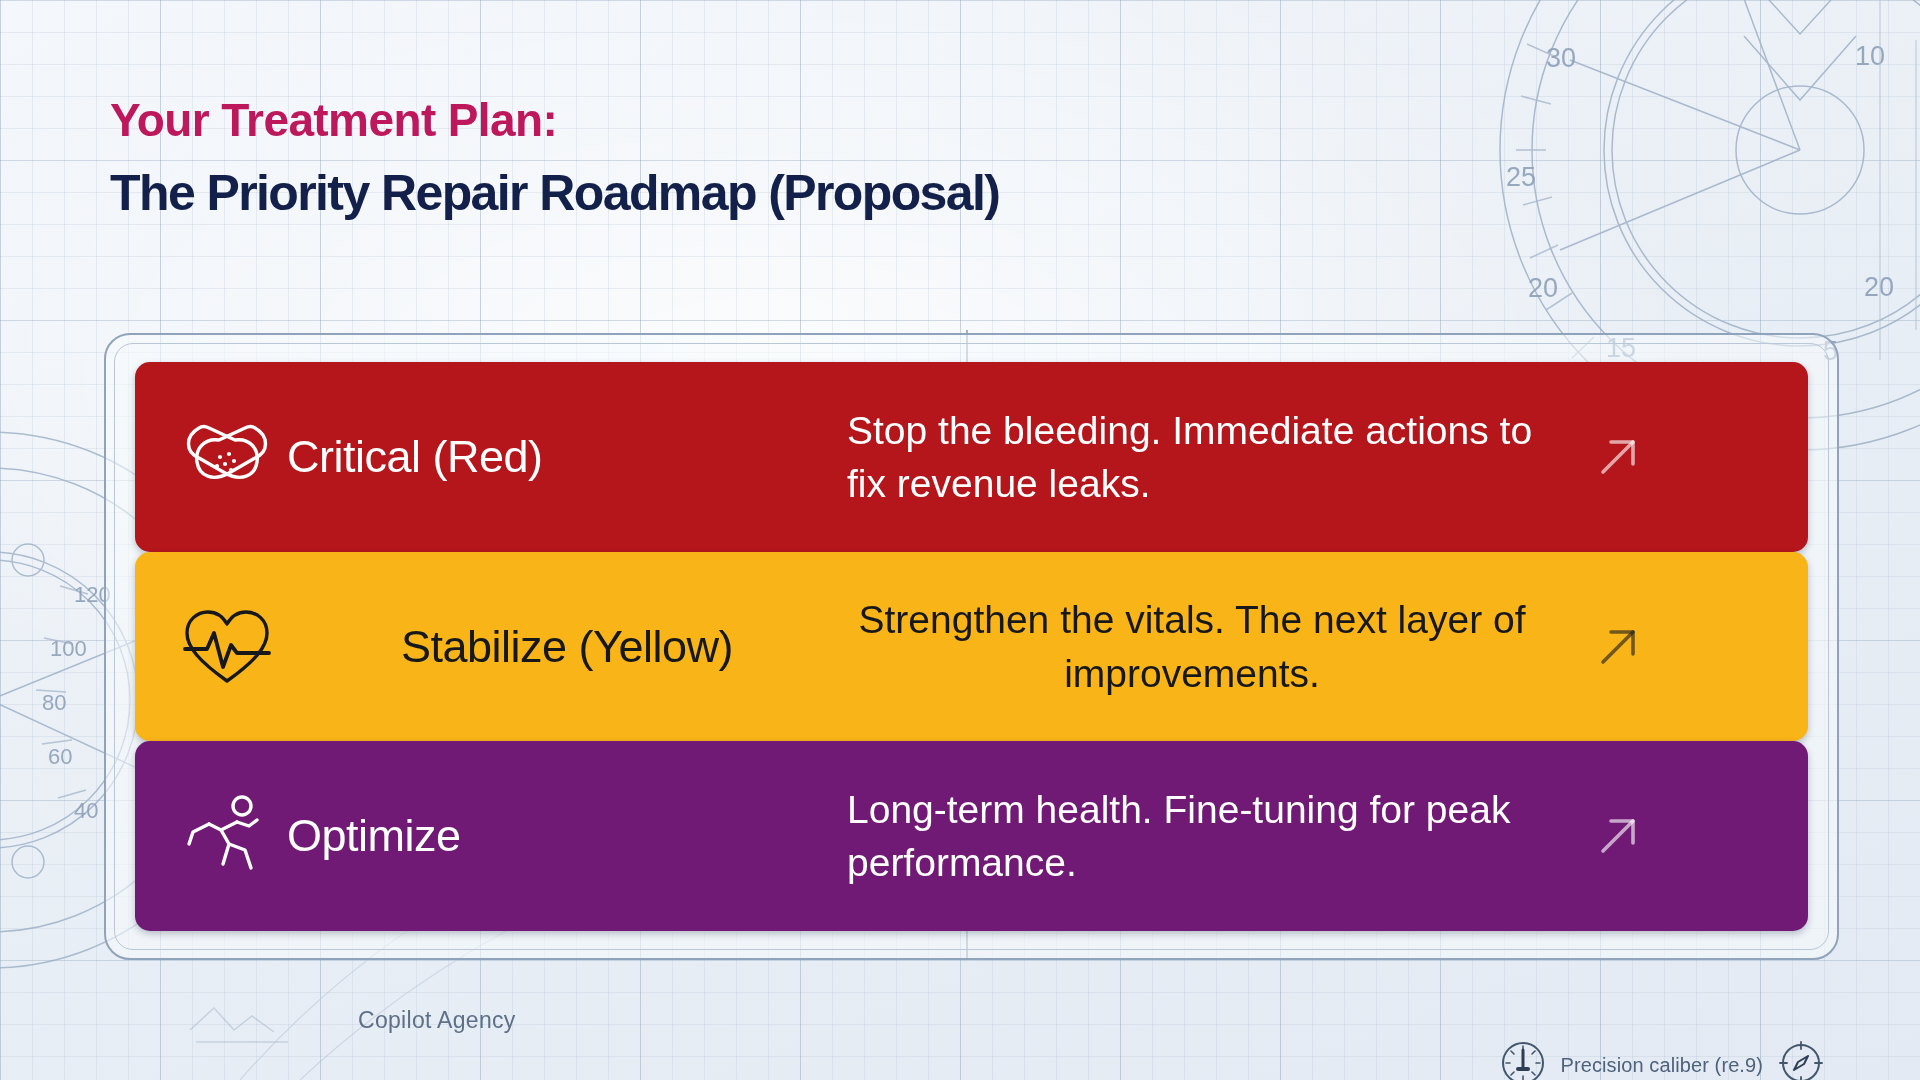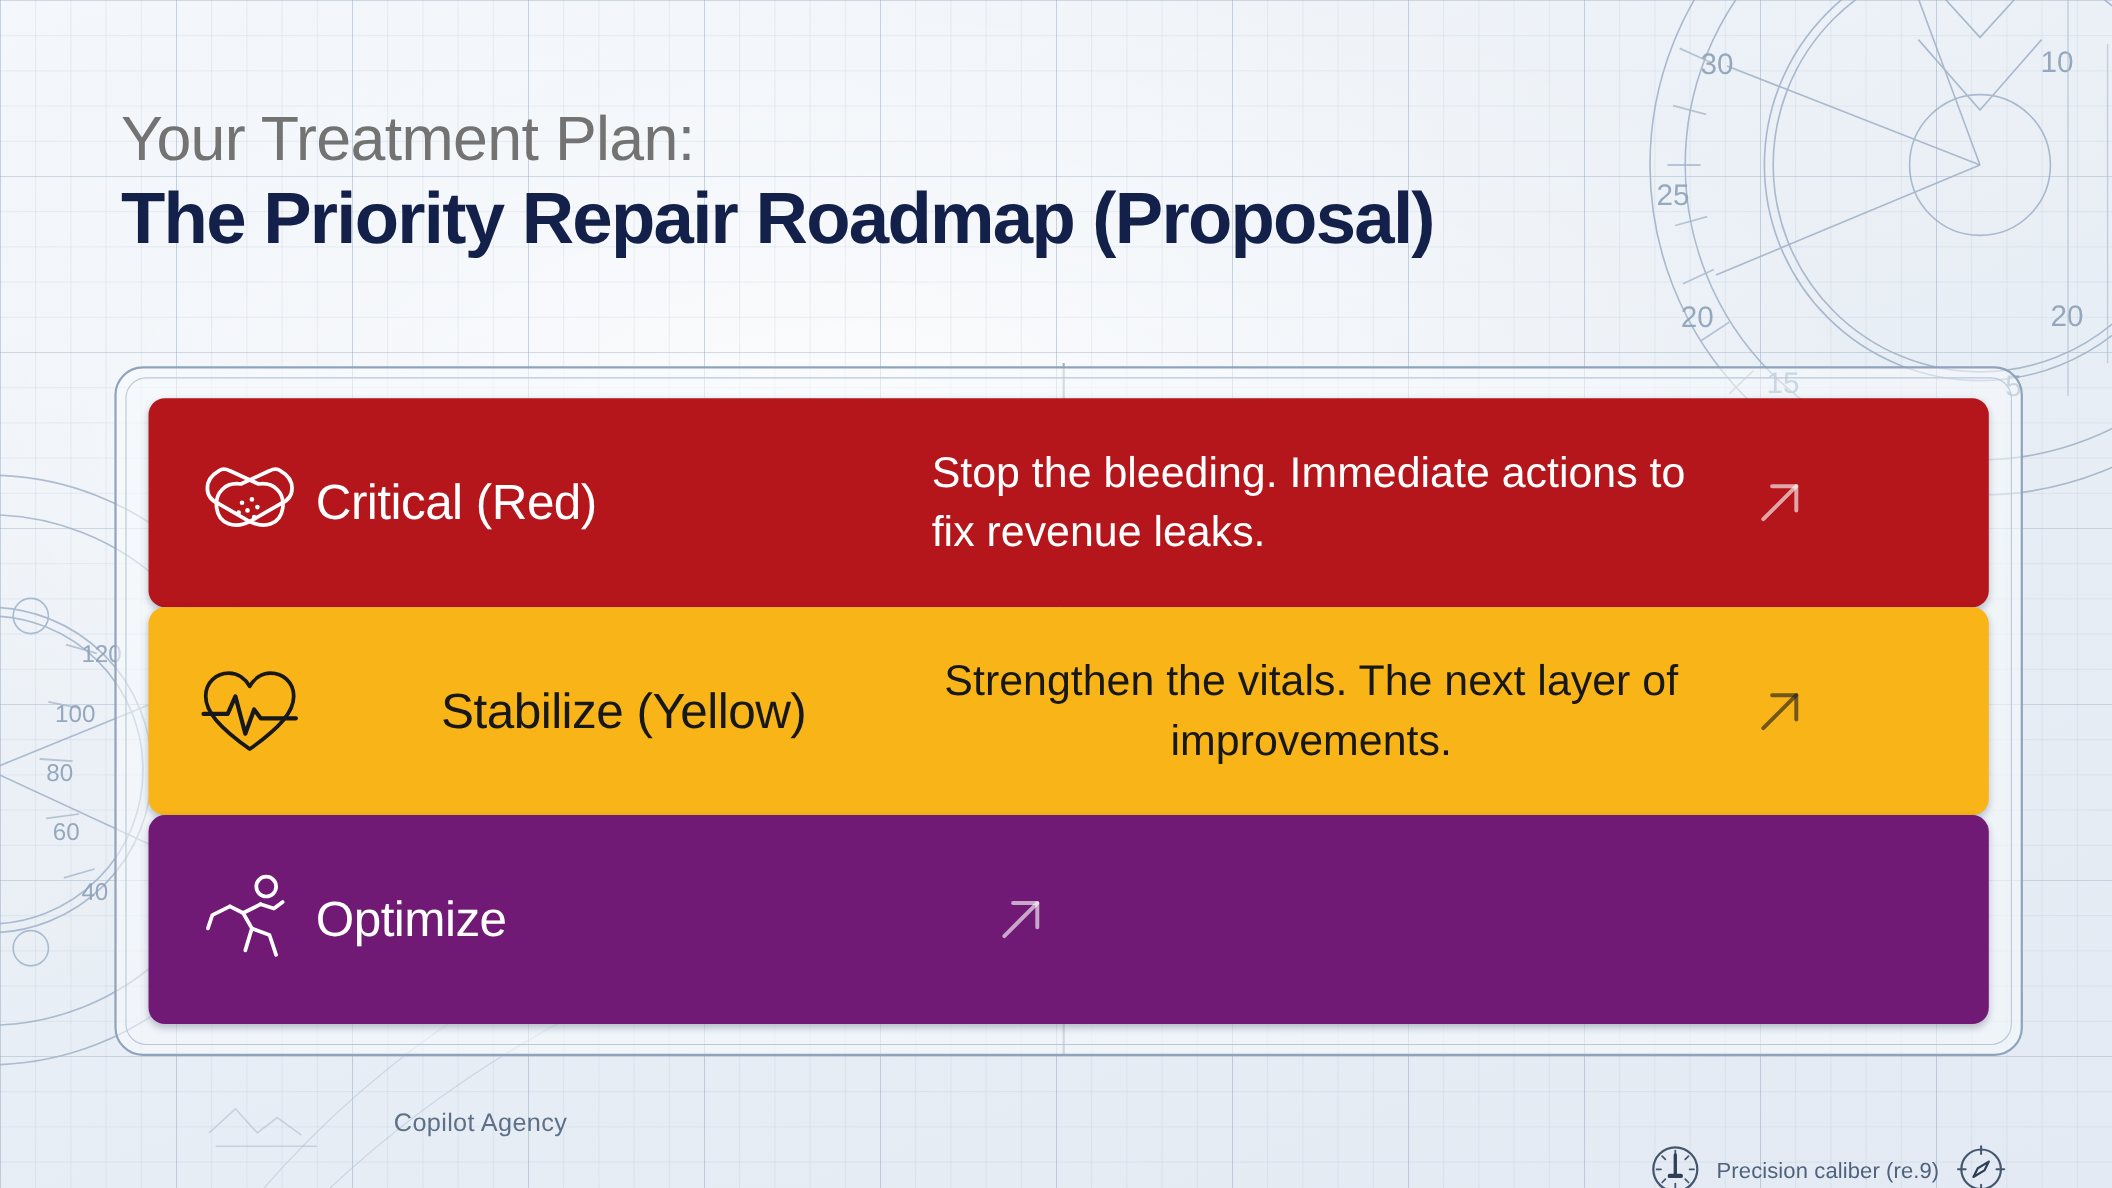--- a/index.html
+++ b/index.html
@@ -37,26 +37,26 @@
     position:absolute; top:330px; width:1.6px; height:630px;
     background:rgba(60,80,110,0.42);
   }
   .tech-svg { position:absolute; inset:0; width:1920px; height:1080px; }
 
   
   #title-block {
     position:absolute; left:110px; top:95px; width:1700px;
   }
   .title-kicker {
-    font-size:57px; font-weight:normal; color:#737373;
+    font-size:46px; font-weight:bold; color:#be185d;
     letter-spacing:-0.6px; line-height:1.1;
   }
   .title-main {
-    font-size:66px; font-weight:bold; color:#12204a;
-    letter-spacing:-1.6px; line-height:1.12; margin-top:4px;
+    font-size:50px; font-weight:bold; color:#12204a;
+    letter-spacing:-1.6px; line-height:1.12; margin-top:19px;
     white-space:nowrap;
   }
 
   
   #roadmap-frame {
     position:absolute; left:104px; top:333px;
     width:1735px; height:627px;
     border:2.5px solid #8fa3bb;
     border-radius:26px;
     background:rgba(248,251,254,0.55);
@@ -274,20 +274,21 @@
             <circle cx="63" cy="14" r="9"></circle>
             <path d="M58 30 L42 38 L30 32"></path>
             <path d="M42 38 L50 52 L44 72"></path>
             <path d="M50 52 L66 58 L72 76"></path>
             <path d="M30 32 L14 40 L10 52"></path>
             <path d="M58 30 L70 34 L78 28"></path>
           </g>
         </svg>
       </div>
       <div class="row-label light-text">Optimize</div>
+      <div class="row-desc light-text">Long-term health. Fine-tuning for peak performance.</div>
       <div class="row-arrow">
         <svg width="58" height="58" viewBox="0 0 58 58">
           <g fill="none" stroke="rgba(255,255,255,0.62)" stroke-width="3.6" stroke-linecap="round" stroke-linejoin="round">
             <path d="M14 44 L44 14"></path>
               <path d="M22 14 L44 14 L44 36"></path>
           </g>
         </svg>
       </div>
     </div>
 

